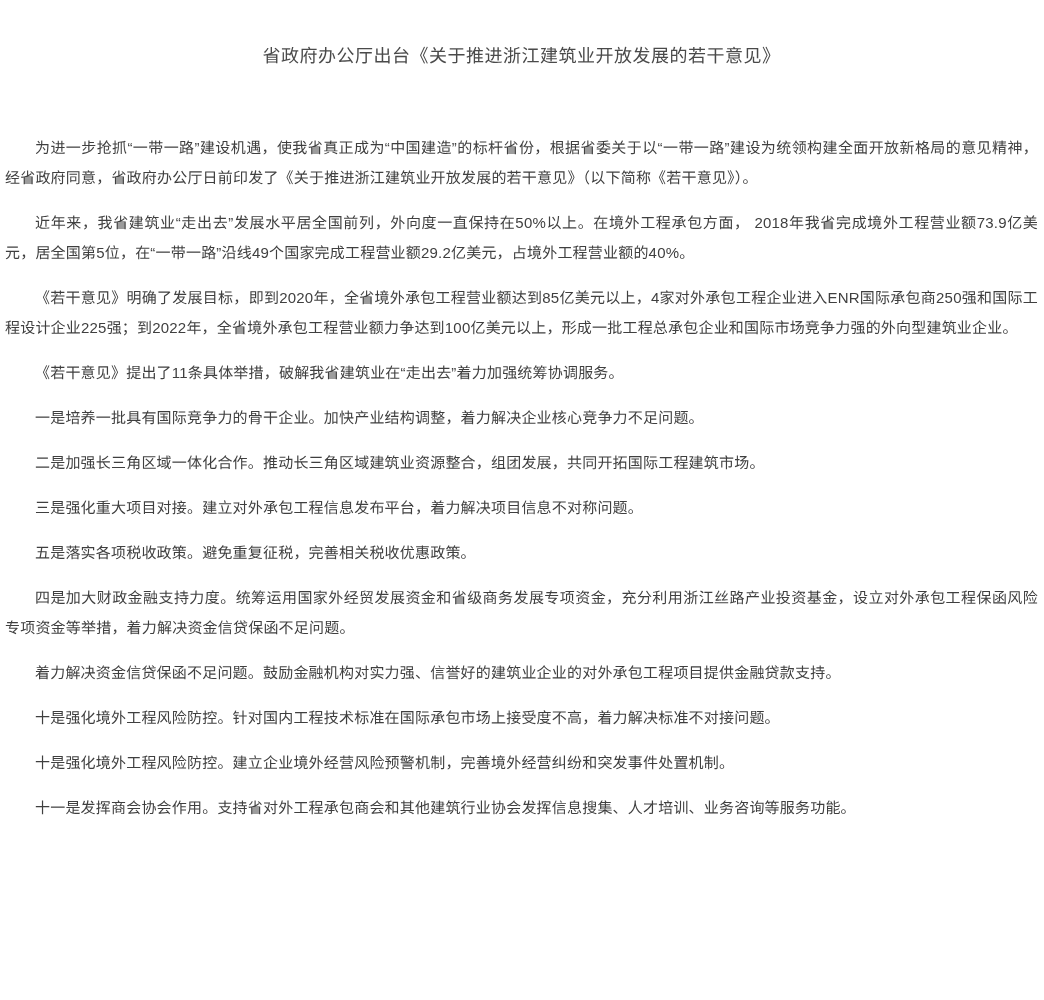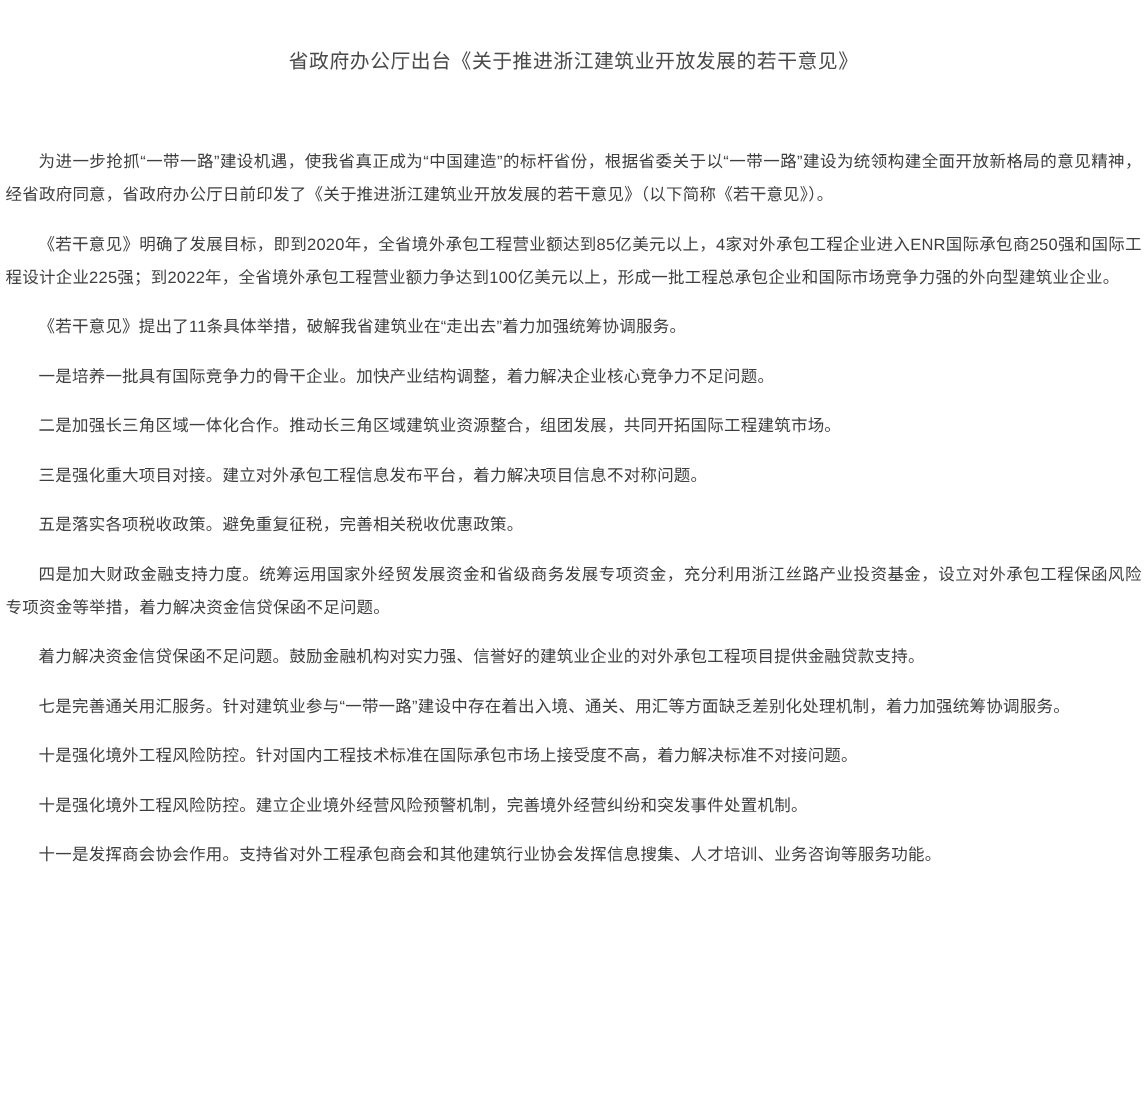--- a/index.html
+++ b/index.html
@@ -40,26 +40,26 @@
     letter-spacing: 0.2px;
   }
 </style>
 </head>
 <body>
 
 <div class="document-page">
   <h1 class="doc-title">省政府办公厅出台《关于推进浙江建筑业开放发展的若干意见》</h1>
   <div class="doc-body">
     <p>为进一步抢抓“一带一路”建设机遇，使我省真正成为“中国建造”的标杆省份，根据省委关于以“一带一路”建设为统领构建全面开放新格局的意见精神，经省政府同意，省政府办公厅日前印发了《关于推进浙江建筑业开放发展的若干意见》（以下简称《若干意见》）。</p>
+    <p>近年来，我省建筑业“走出去”发展水平居全国前列，外向度一直保持在50%以上。在境外工程承包方面， 2018年我省完成境外工程营业额73.9亿美元，居全国第5位，在“一带一路”沿线49个国家完成工程营业额29.2亿美元，占境外工程营业额的40%。</p>
     <p>《若干意见》明确了发展目标，即到2020年，全省境外承包工程营业额达到85亿美元以上，4家对外承包工程企业进入ENR国际承包商250强和国际工程设计企业225强；到2022年，全省境外承包工程营业额力争达到100亿美元以上，形成一批工程总承包企业和国际市场竞争力强的外向型建筑业企业。</p>
     <p>《若干意见》提出了11条具体举措，破解我省建筑业在“走出去”着力加强统筹协调服务。</p>
     <p>一是培养一批具有国际竞争力的骨干企业。加快产业结构调整，着力解决企业核心竞争力不足问题。</p>
     <p>二是加强长三角区域一体化合作。推动长三角区域建筑业资源整合，组团发展，共同开拓国际工程建筑市场。</p>
     <p>三是强化重大项目对接。建立对外承包工程信息发布平台，着力解决项目信息不对称问题。</p>
     <p>五是落实各项税收政策。避免重复征税，完善相关税收优惠政策。</p>
     <p>四是加大财政金融支持力度。统筹运用国家外经贸发展资金和省级商务发展专项资金，充分利用浙江丝路产业投资基金，设立对外承包工程保函风险专项资金等举措，着力解决资金信贷保函不足问题。</p>
     <p>着力解决资金信贷保函不足问题。鼓励金融机构对实力强、信誉好的建筑业企业的对外承包工程项目提供金融贷款支持。</p>
-    <p>七是完善通关用汇服务。针对建筑业参与“一带一路”建设中存在着出入境、通关、用汇等方面缺乏差别化处理机制，着力加强统筹协调服务。</p>
     <p>十是强化境外工程风险防控。针对国内工程技术标准在国际承包市场上接受度不高，着力解决标准不对接问题。</p>
     <p>十是强化境外工程风险防控。建立企业境外经营风险预警机制，完善境外经营纠纷和突发事件处置机制。</p>
     <p>十一是发挥商会协会作用。支持省对外工程承包商会和其他建筑行业协会发挥信息搜集、人才培训、业务咨询等服务功能。</p>
   </div>
 </div>
 
 </body></html>

